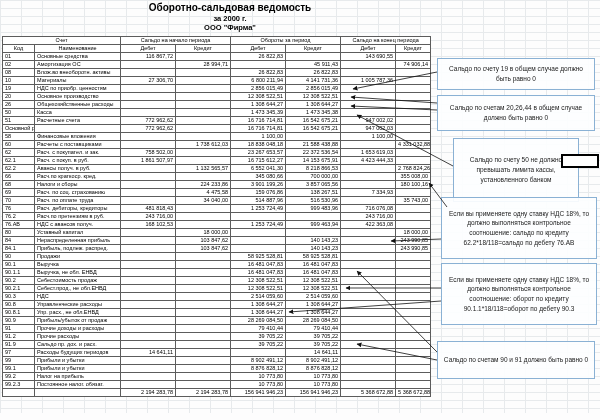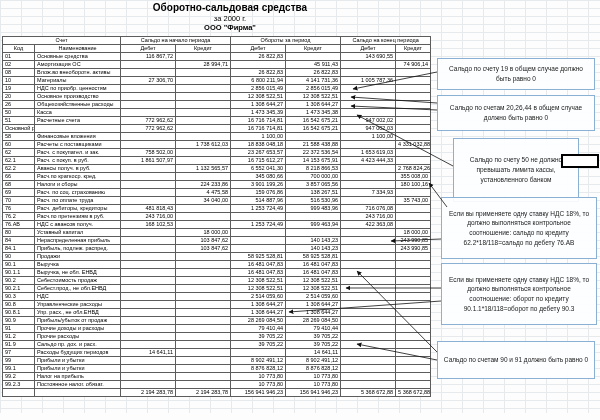--- a/index.html
+++ b/index.html
@@ -11,21 +11,21 @@
   }
   .grid-underlay{
     position:absolute;left:0;top:0;width:600px;height:413px;
     background-image:
       linear-gradient(to right, #e7eaec 1px, transparent 1px),
       linear-gradient(to bottom, #e7eaec 1px, transparent 1px);
     background-size:21px 8px;
   }
   .titles{position:absolute;left:0;top:2px;width:460px;text-align:center;}
   .title-main{font-size:10px;font-weight:bold;line-height:12px;}
-  .title-sub{font-size:7.5px;font-weight:normal;line-height:9px;}
+  .title-sub{font-size:7.5px;font-weight:bold;line-height:9px;}
   .title-company{font-size:7.5px;font-weight:bold;line-height:9px;}
   table.tb{
     position:absolute;left:2px;top:36px;width:428px;
     border-collapse:collapse;table-layout:fixed;background:#fff;
   }
   table.tb th, table.tb td{
     border:1px solid #5c5c5c;
     font-size:5.5px;line-height:7px;height:7px;
     padding:0 2px;overflow:hidden;white-space:nowrap;
     vertical-align:top;font-weight:normal;
@@ -46,21 +46,21 @@
     background:#fff;border:2px solid #000;
   }
   svg.arrows{position:absolute;left:0;top:0;pointer-events:none;}
 </style>
 </head>
 <body>
 
 <div class="grid-underlay"></div>
 
 <div class="titles">
-  <div class="title-main">Оборотно-сальдовая средства</div>
+  <div class="title-main">Оборотно-сальдовая ведомость</div>
   <div class="title-sub">за 2000 г.</div>
   <div class="title-company">ООО "Фирма"</div>
 </div>
 
 <table class="tb">
   <colgroup>
     <col style="width:32px">
       <col style="width:86px">
     <col style="width:55px">
       <col style="width:55px">

